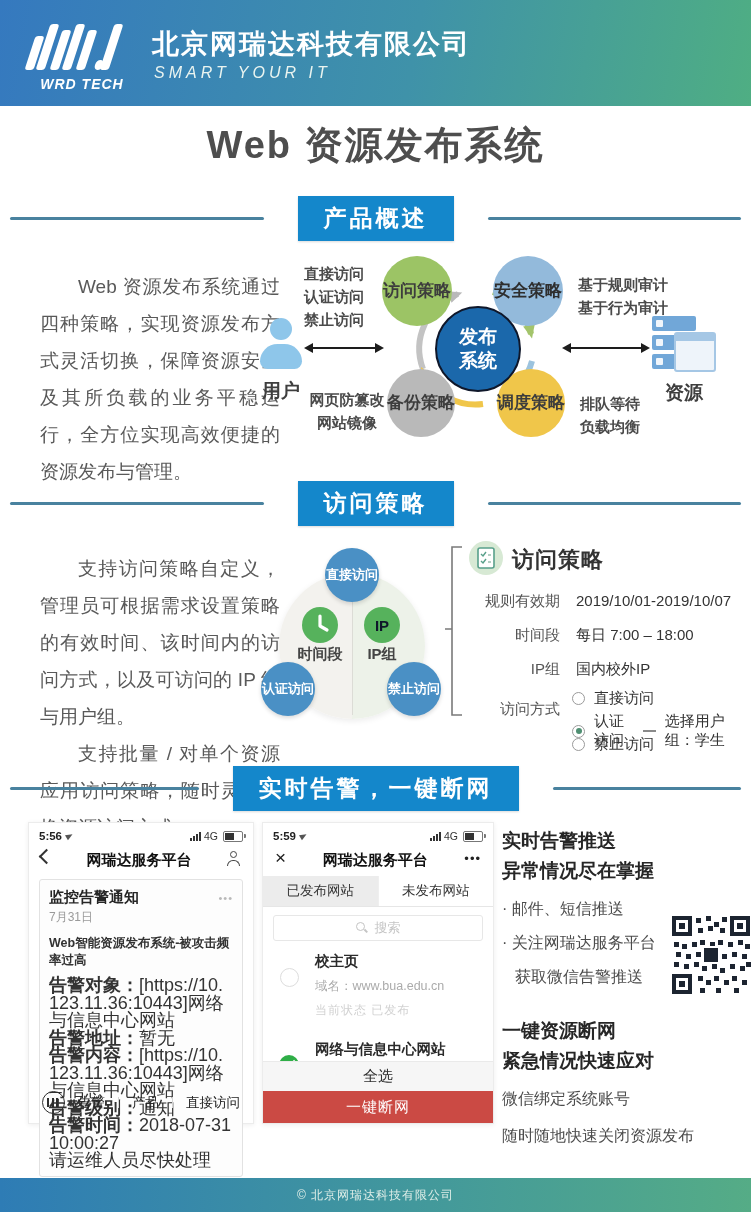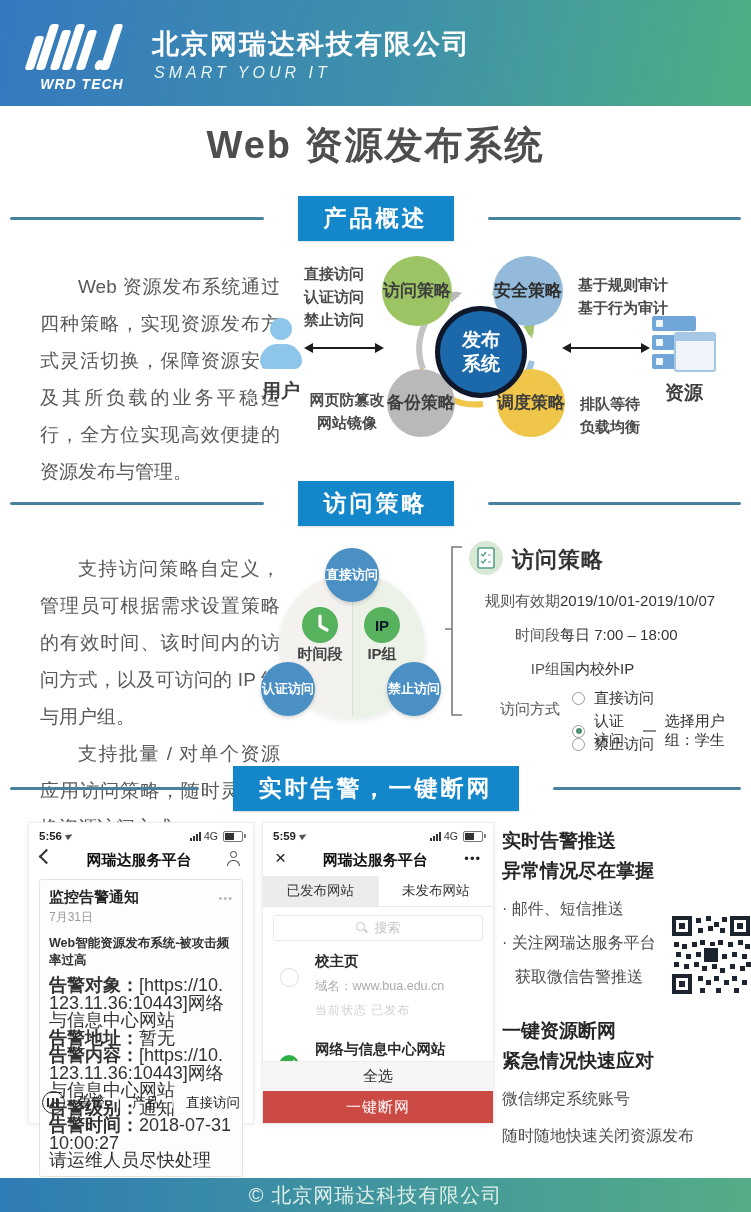--- a/index.html
+++ b/index.html
@@ -43,21 +43,21 @@
   .user-ico b{display:block;width:22px;height:22px;border-radius:50%;background:#8ec6ea;margin:0 auto;}
   .user-ico u{display:block;width:42px;height:25px;border-radius:21px 21px 9px 9px;background:#8ec6ea;margin:4px auto 0;}
   .ico-lbl{position:absolute;text-align:center;font-size:19px;font-weight:bold;color:#3e3e3e;}
   .cluster{position:absolute;left:378px;top:250px;width:196px;height:200px;}
   .pc{position:absolute;border-radius:50%;display:flex;flex-direction:column;align-items:center;justify-content:center;
       font-size:17px;font-weight:bold;line-height:1.25;color:#3d3d3d;text-align:center;}
   .pc-green{left:4px;top:6px;width:70px;height:70px;background:#9cc465;}
   .pc-steel{left:115px;top:6px;width:70px;height:70px;background:#93badb;color:#2e2e2e;}
   .pc-gray{left:9px;top:119px;width:68px;height:68px;background:#b9b9b9;}
   .pc-yellow{left:119px;top:119px;width:68px;height:68px;background:#f0c64a;}
-  .pc-center{left:57px;top:56px;width:82px;height:82px;background:#1b68ab;border:5px solid #0f172a;
+  .pc-center{left:57px;top:56px;width:82px;height:82px;background:#1b68ab;border:2px solid #0f172a;
              color:#fff;font-size:19px;}
   .res{position:absolute;left:652px;top:316px;width:64px;height:58px;}
   .res .srv{position:absolute;left:0;width:44px;height:15px;background:#71a7d8;border-radius:2px;}
   .res .srv::before{content:"";position:absolute;left:4px;top:4px;width:7px;height:7px;background:rgba(255,255,255,.9);border-radius:1px;}
   .res .s1{top:0}.res .s2{top:19px}.res .s3{top:38px;width:30px}
   .res .win{position:absolute;right:0;top:16px;width:38px;height:36px;background:#eef4fa;border:2px solid #a5c7e5;border-radius:3px;}
   .res .win::before{content:"";position:absolute;left:-1px;right:-1px;top:-1px;height:8px;background:#a5c7e5;}
 
   
   .acc-dia{position:absolute;left:252px;top:535px;width:200px;height:200px;}
@@ -69,21 +69,21 @@
        font-size:13px;font-weight:bold;line-height:1.3;box-shadow:0 2px 4px rgba(0,0,0,.15);}
   .gmini{position:absolute;width:36px;height:36px;border-radius:50%;background:#56b25c;color:#0f172a;
         display:flex;align-items:center;justify-content:center;font-weight:bold;font-size:15px;}
   .gm-lbl{position:absolute;font-size:15px;font-weight:bold;color:#444;text-align:center;}
 
   
   .panel{position:absolute;left:468px;top:540px;width:276px;}
   .panel-title{position:absolute;left:44px;top:5px;font-size:22px;font-weight:bold;color:#333;letter-spacing:1px;}
   .prow{position:absolute;left:0;display:flex;font-size:15px;}
   .prow .lb{width:92px;text-align:right;color:#555;}
-  .prow .vl{margin-left:0;color:#333;}
+  .prow .vl{margin-left:16px;color:#333;}
   .optline{position:absolute;left:104px;display:flex;align-items:center;font-size:15px;color:#333;}
   .prd{width:13px;height:13px;border:1.5px solid #9a9a9a;border-radius:50%;box-sizing:border-box;position:relative;margin-right:9px;flex:none;}
   .prd.sel::after{content:"";position:absolute;inset:2.5px;background:#4f8f72;border-radius:50%;}
   .dash{width:20px;height:2px;background:#8a8a8a;margin:0 9px;}
 
   
   .phone{position:absolute;top:822px;height:300px;background:#fff;border:1px solid #ececec;
          box-shadow:0 1px 5px rgba(0,0,0,.07);}
   .p1{left:28px;width:224px;} .p2{left:262px;width:230px;}
   .p-status{display:flex;justify-content:space-between;align-items:center;padding:7px 10px 2px;
@@ -148,21 +148,21 @@
   .pushcol{position:absolute;left:502px;top:826px;width:246px;}
   .pt{font-size:19px;font-weight:bold;color:#262626;line-height:30px;}
   .pb{font-size:16px;color:#4c4c4c;margin-top:13px;}
   .pb.ind{padding-left:13px;}
   .blk2{margin-top:28px;}
   .qr{position:absolute;right:-4px;top:88px;}
 
   
   .ftr{position:absolute;left:0;top:1178px;width:751px;height:34px;
        background:linear-gradient(90deg,#2e7cb5 0%,#42989c 55%,#55ac86 100%);
-       display:flex;align-items:center;justify-content:center;color:#dfeee8;font-size:20px;letter-spacing:1px;}
+       display:flex;align-items:center;justify-content:center;color:#dfeee8;font-size:12px;letter-spacing:1px;}
 </style>
 </head>
 <body>
 
 <div class="page">
 
   <div class="hdr">
     <div class="mark">
         <i></i>
         <i></i>

